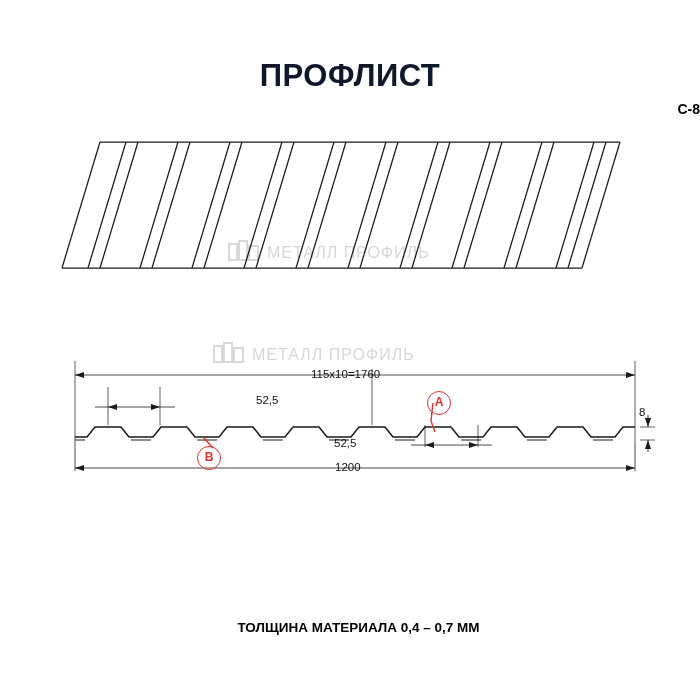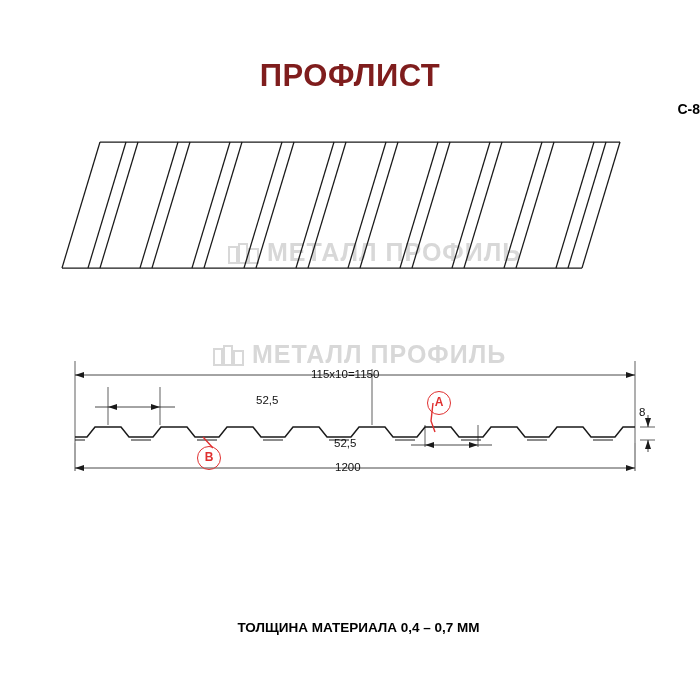--- a/index.html
+++ b/index.html
@@ -20,38 +20,38 @@
   
   #title {
     position: absolute;
     top: 58px;
     left: 0;
     width: 700px;
     text-align: center;
     font-size: 31px;
     font-weight: bold;
     letter-spacing: 0.5px;
-    color: #7f1d1d;
+    color: #0f172a;
   }
   #subtitle {
     position: absolute;
     top: 101px;
     left: 0;
     width: 700px;
     text-align: right;
     font-size: 14px;
     font-weight: bold;
     color: #000000;
   }
   
   .watermark {
     position: absolute;
     color: #d8d8d8;
-    font-size: 25px;
-    font-weight: bold;
+    font-size: 16px;
+    font-weight: normal;
     letter-spacing: 1px;
     white-space: nowrap;
     user-select: none;
   }
   #wm1 { top: 238px; left: 227px; }
   #wm2 { top: 340px; left: 212px; }
   .wm-logo {
     display: inline-block;
     position: relative;
     width: 34px;
@@ -238,21 +238,21 @@
           <path d="M380 77 L376 66 L378 48"></path>
           <path d="M148 82 L158 93"></path>
         </g>
       </g>
     </svg>
   </div>
 
   <div class="callout" id="callout-a">A</div>
   <div class="callout" id="callout-b">B</div>
 
-  <div class="dim" id="dim-top">115х10=1150</div>
+  <div class="dim" id="dim-top">115х10=1760</div>
   <div class="dim" id="dim-52a">52,5</div>
   <div class="dim" id="dim-52b">52,5</div>
   <div class="dim" id="dim-1200">1200</div>
   <div class="dim" id="dim-8">8</div>
 
   <div id="footer">ТОЛЩИНА МАТЕРИАЛА 0,4 – 0,7 ММ</div>
 
 </div>
 
 </body></html>

